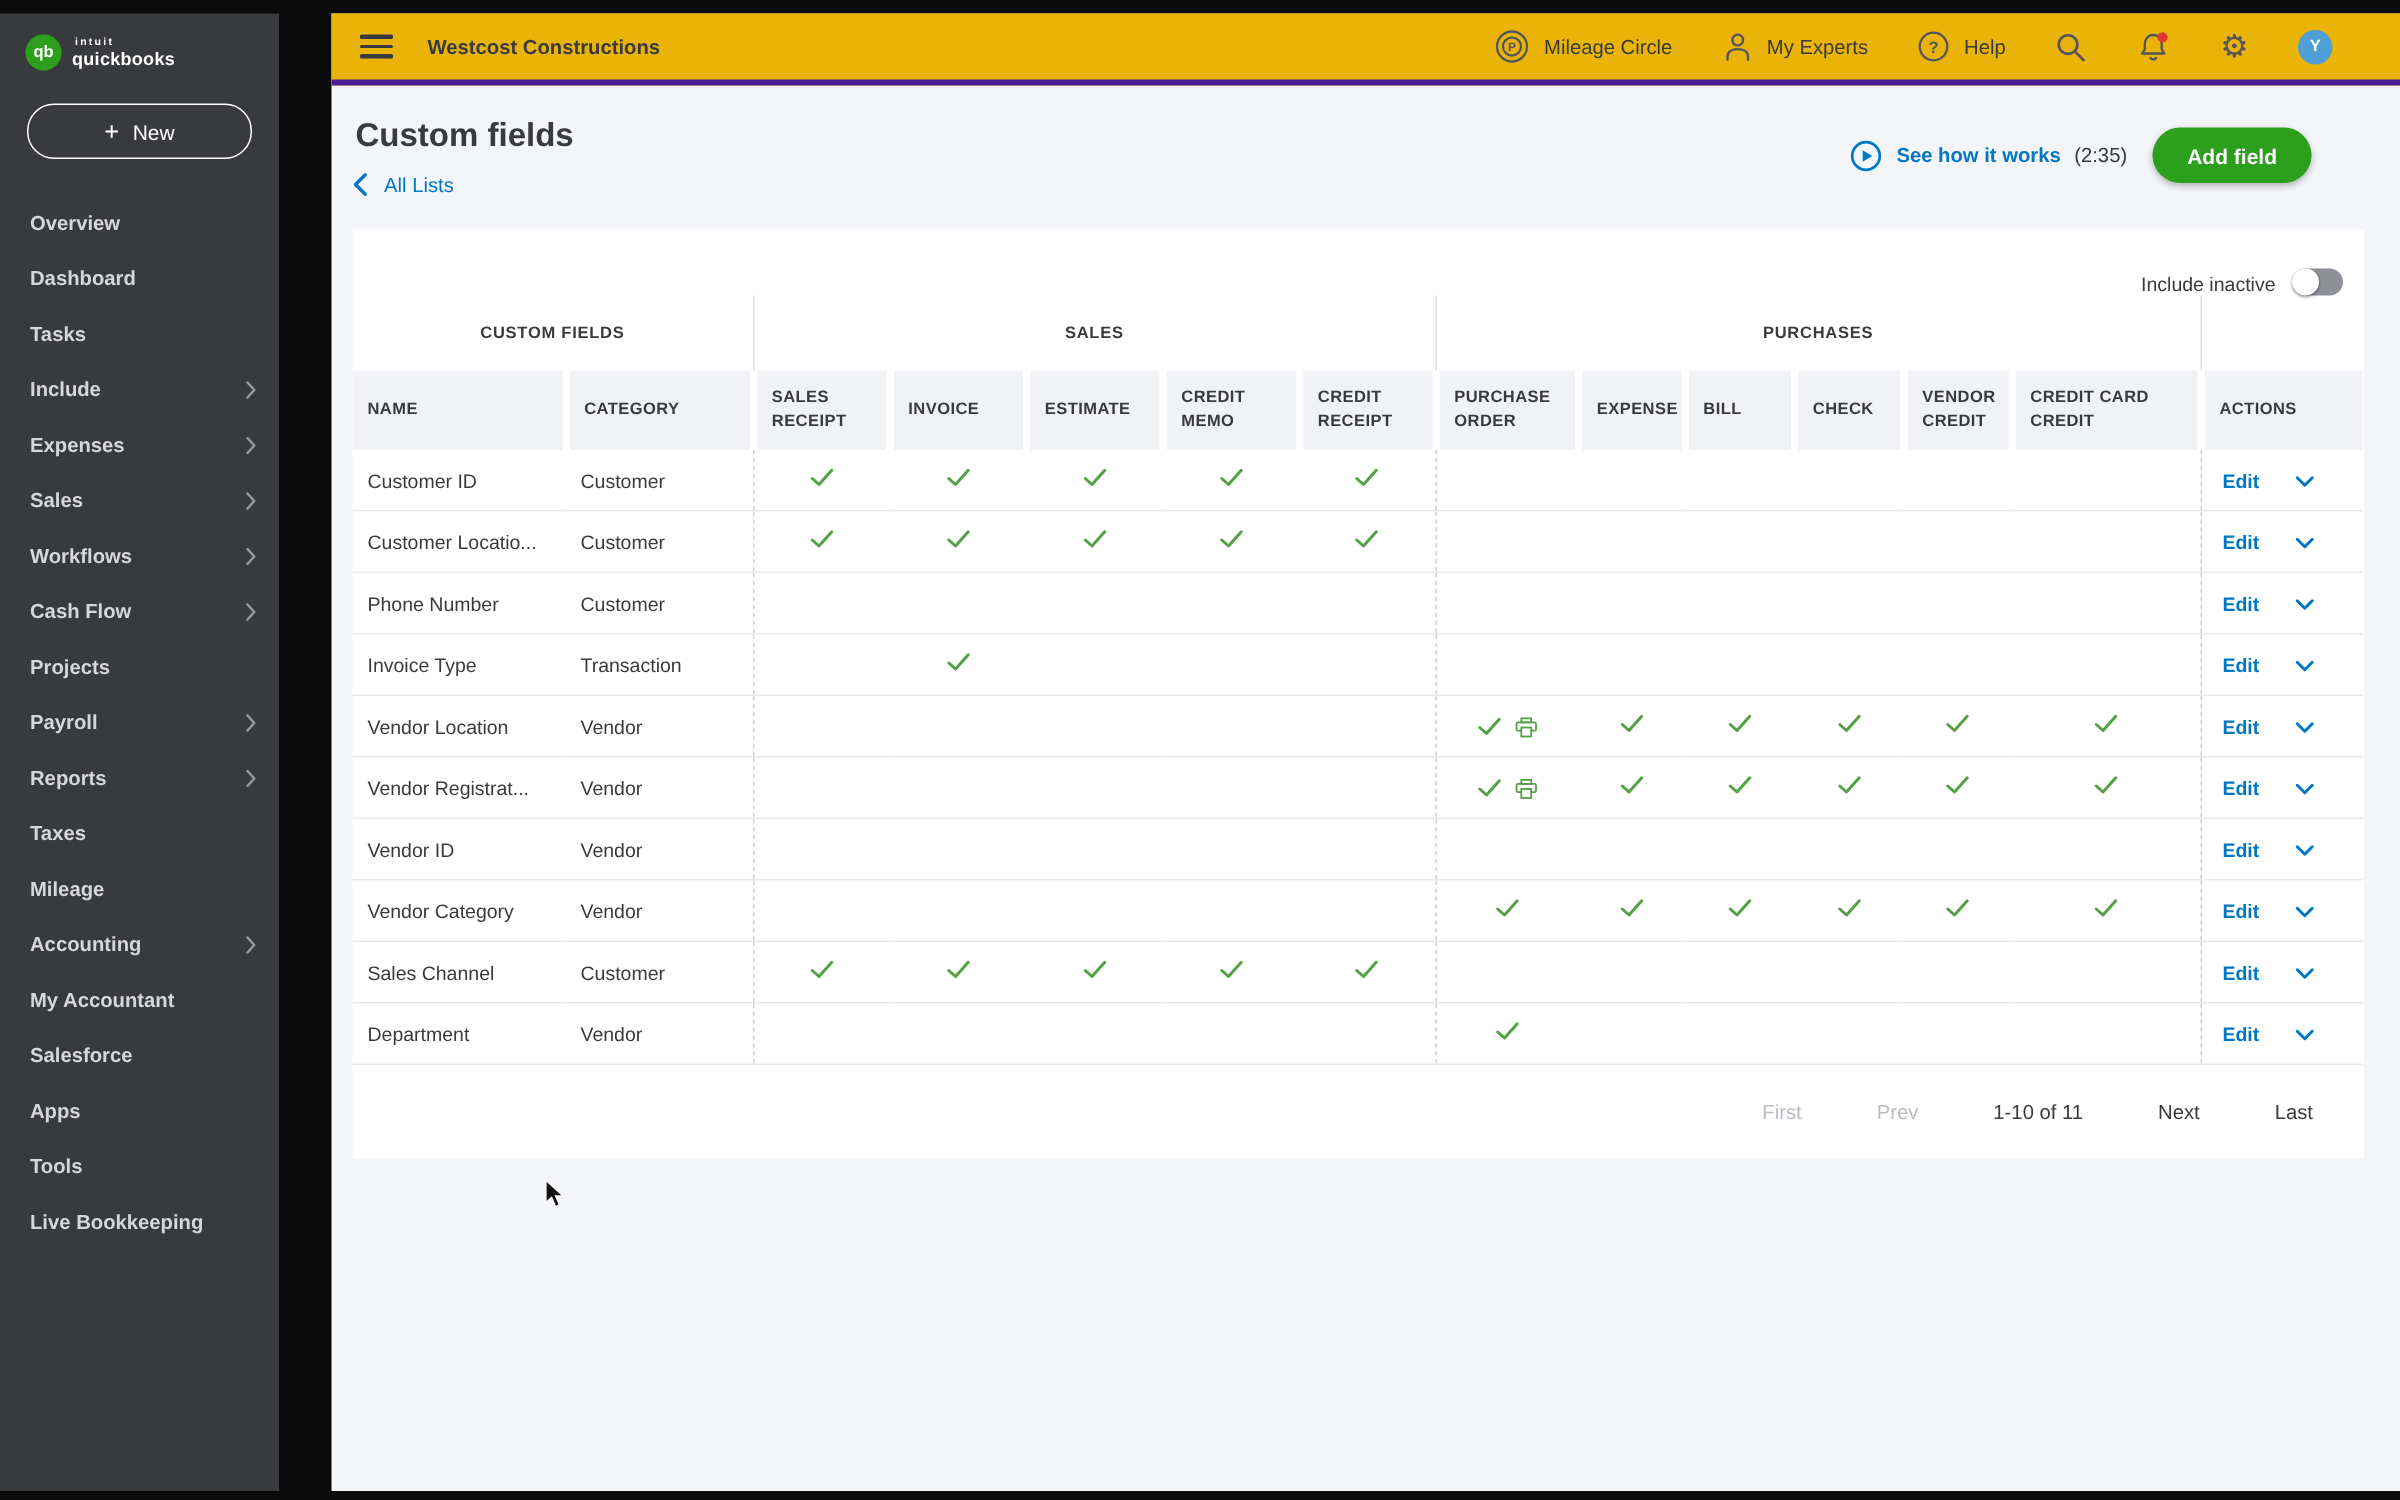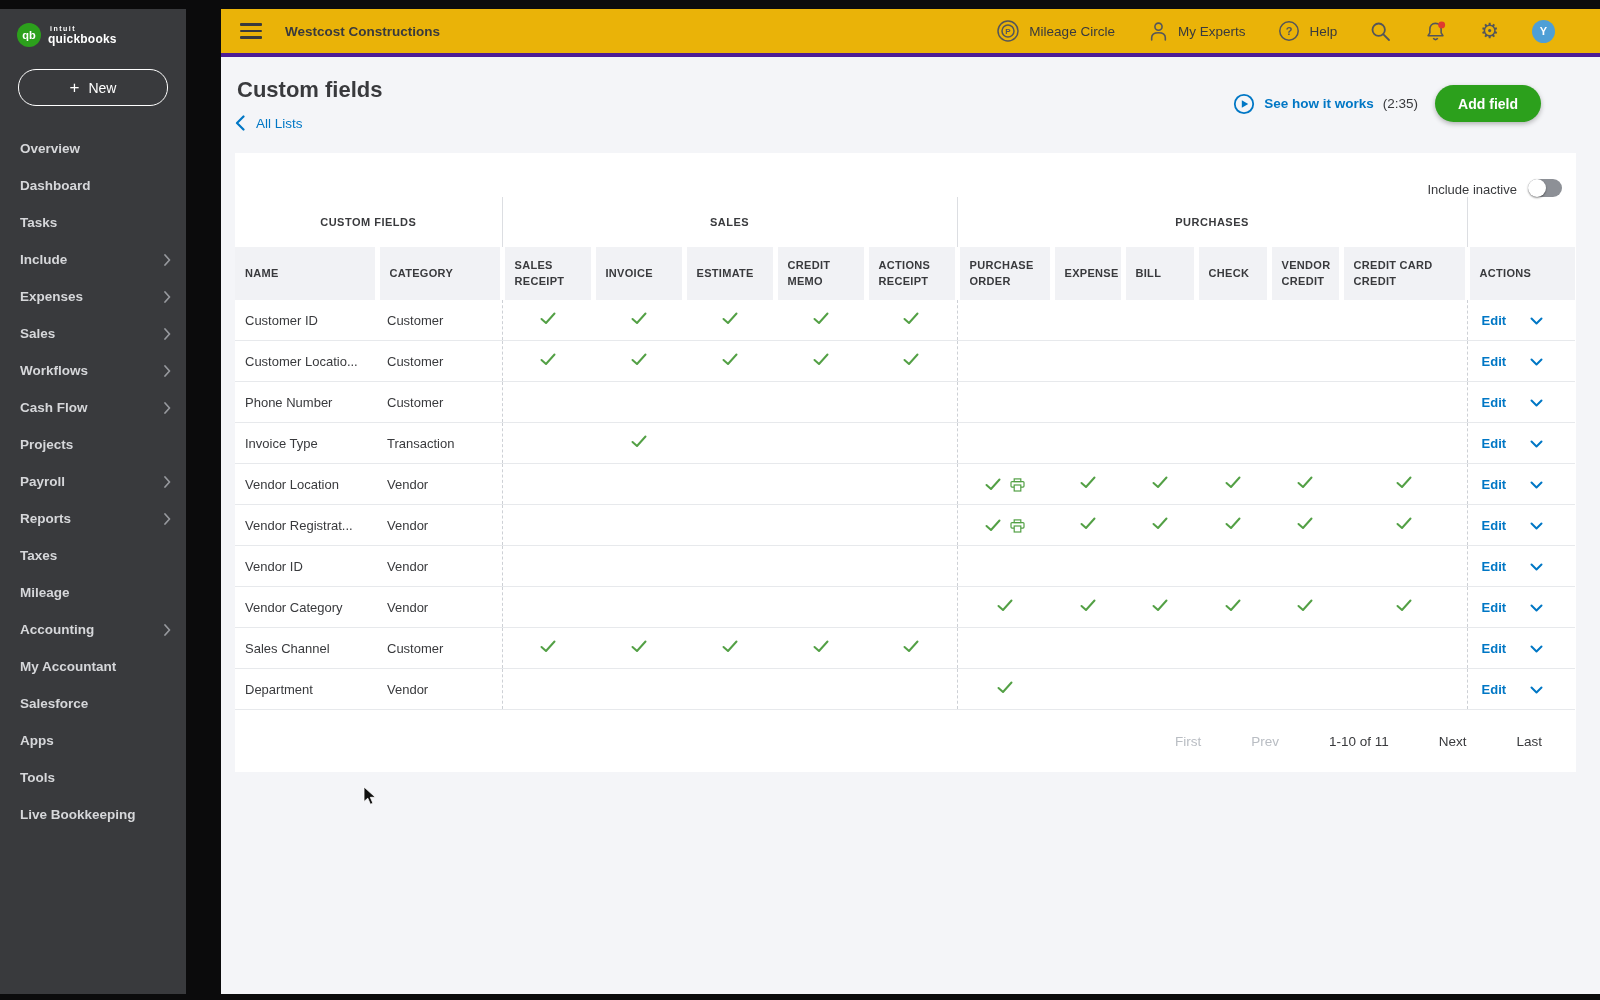--- a/index.html
+++ b/index.html
@@ -315,21 +315,21 @@
                 <td colspan="6" class="bl">PURCHASES</td>
                 <td class="bl"></td>
               </tr>
               <tr class="cols" id="cols-row">
                   <th class="c0">NAME</th>
                   <th class="c1">CATEGORY</th>
                   <th class="c2">SALES RECEIPT</th>
                   <th class="c3">INVOICE</th>
                   <th class="c4">ESTIMATE</th>
                   <th class="c5">CREDIT MEMO</th>
-                  <th class="c6">ACTIONS RECEIPT</th>
+                  <th class="c6">CREDIT RECEIPT</th>
                   <th class="c7">PURCHASE ORDER</th>
                   <th class="c8">EXPENSE</th>
                   <th class="c9">BILL</th>
                   <th class="c10">CHECK</th>
                   <th class="c11">VENDOR CREDIT</th>
                   <th class="c12">CREDIT CARD CREDIT</th>
                   <th class="c13">ACTIONS</th>
                 </tr>
             </thead>
             <tbody class="rows" id="rows-body">

